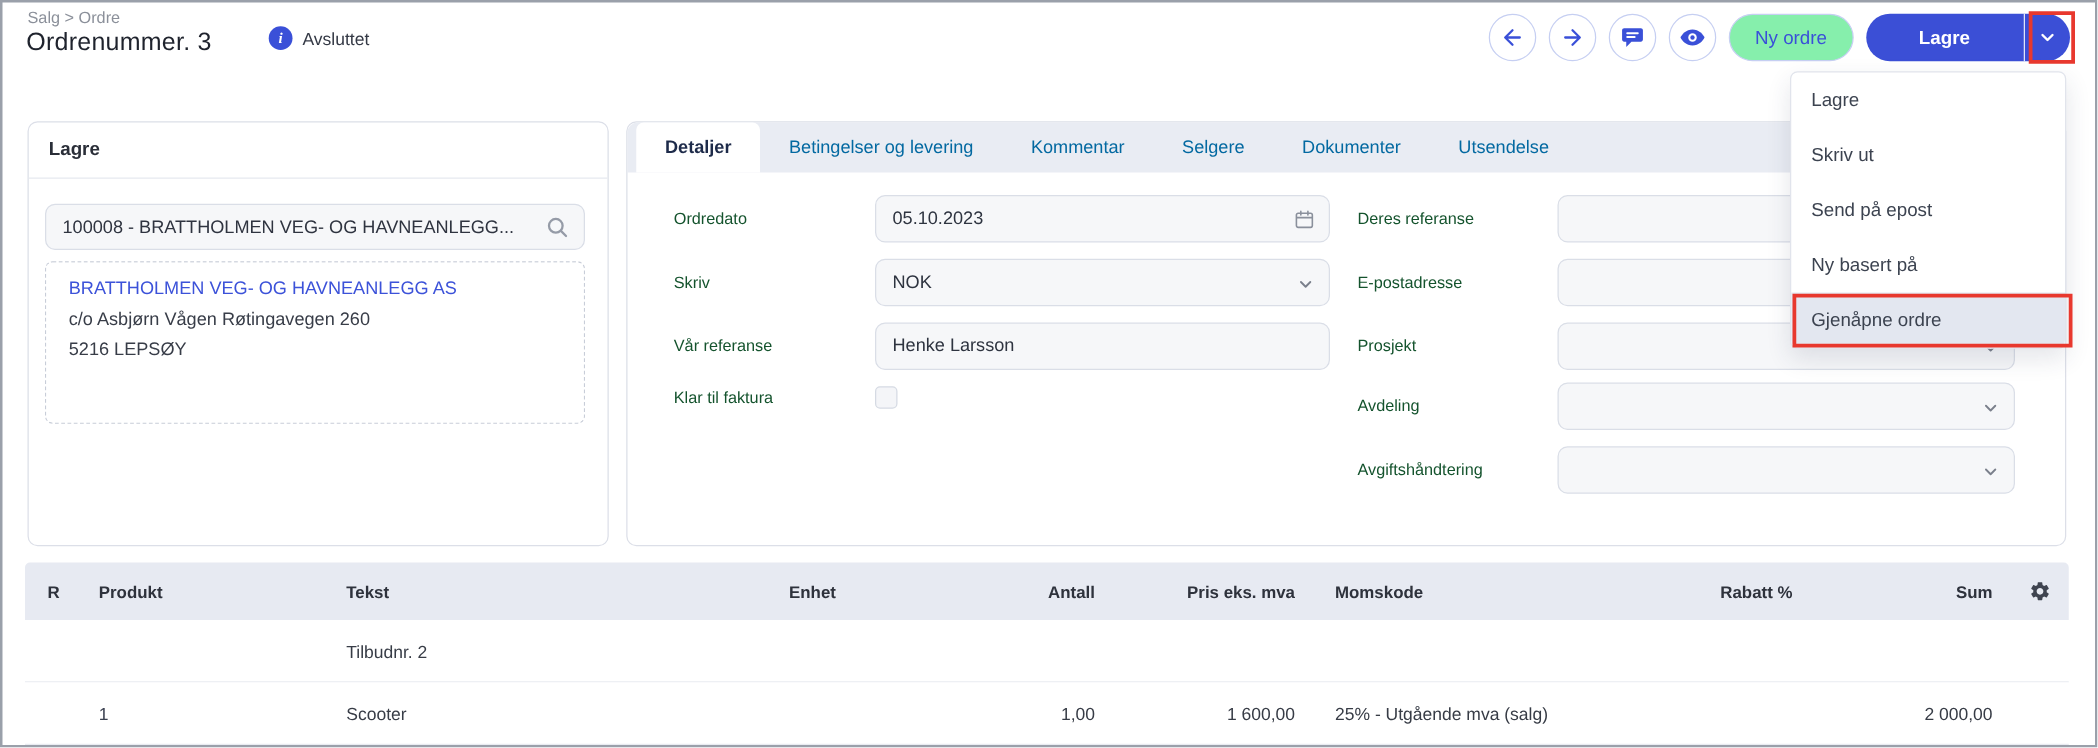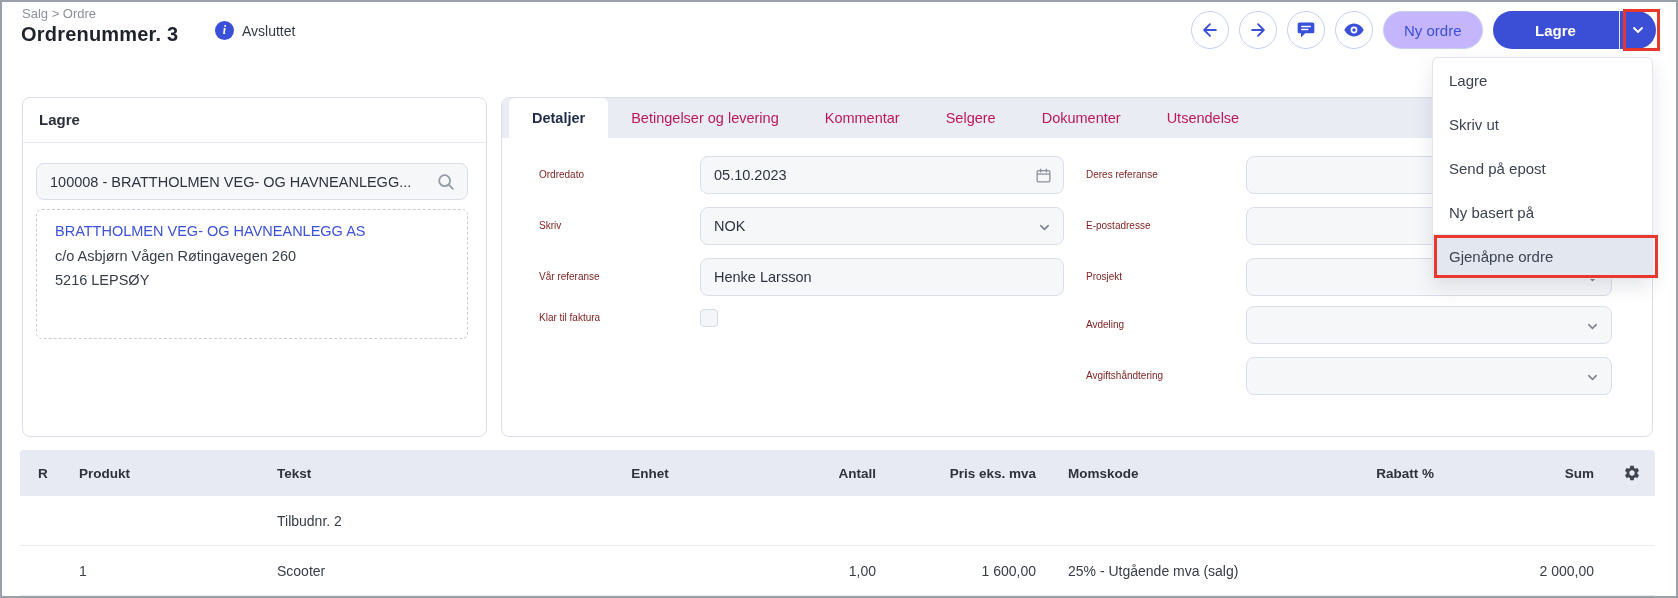--- a/index.html
+++ b/index.html
@@ -6,32 +6,32 @@
   html,body { background:#ffffff; }
   #app {
     position: relative; width: 1678px; height: 598px;
     background: #ffffff; overflow: hidden;
     font-family: "Liberation Sans", sans-serif;
     box-shadow: inset 0 0 0 2px #9aa0aa;
     color: #2e3440;
   }
   
   .breadcrumb { position:absolute; left:22px; top:6px; font-size:13px; color:#8b909a; }
-  .page-title { position:absolute; left:21px; top:23px; font-size:20px; font-weight:700; color:#1f232d; letter-spacing:.2px; }
+  .page-title { position:absolute; left:21px; top:23px; font-size:20px; font-weight:400; color:#1f232d; letter-spacing:.2px; }
   .status-wrap { position:absolute; left:215px; top:21px; display:flex; align-items:center; gap:8px; }
   .info-badge { width:19px; height:19px; border-radius:50%; background:#3a50d8; color:#fff;
     display:flex; align-items:center; justify-content:center; font-size:12px; font-weight:700;
     font-family:"Liberation Serif", serif; font-style:italic; }
   .status-text { font-size:14px; color:#343945; }
 
   
   .toolbar { position:absolute; left:1191px; top:11px; height:38px; display:flex; align-items:center; gap:10px; }
   .circle-btn { width:38px; height:38px; border-radius:50%; border:1.5px solid #c6cff2; background:#fff;
     display:flex; align-items:center; justify-content:center; cursor:pointer; flex:0 0 auto; }
-  .pill-btn { height:38px; padding:0 20px; border-radius:19px; border:1.5px solid #c6cff2; background:#c4b5fd;
+  .pill-btn { height:38px; padding:0 20px; border-radius:19px; border:1.5px solid #c6cff2; background:#86efac;
     color:#3a50d8; font-size:15px; font-weight:500; display:flex; align-items:center; cursor:pointer; }
   .save-split { position:relative; height:38px; width:163px; border-radius:19px; background:#3b4fd6;
     display:flex; align-items:center; cursor:pointer; }
   .save-label { width:126px; text-align:center; color:#fff; font-size:15px; font-weight:600; }
   .save-divider { width:1px; height:38px; background:rgba(255,255,255,.85); }
   .save-caret { width:36px; height:38px; display:flex; align-items:center; justify-content:center; }
   .red-box-caret { position:absolute; left:130px; top:-2px; width:37px; height:42px;
     border:3px solid #e8382e; pointer-events:none; }
 
   
@@ -53,24 +53,24 @@
     font-size:14.5px; color:#2f3440; cursor:text; }
   .cust-search .mag { position:absolute; right:11px; top:8px; }
   .cust-card { position:absolute; left:13px; top:111px; width:432px; height:130px;
     border:1.5px dashed #c8cdd8; border-radius:6px; padding:13px 18px; }
   .cust-name { font-size:14.5px; color:#3c52d9; margin-bottom:9px; cursor:pointer; }
   .cust-line { font-size:14.5px; color:#383d48; margin-bottom:8px; }
 
   .details-panel { left:501px; width:1152px; height:340px; }
   .tabstrip { position:absolute; left:0; top:0; right:0; height:40px; background:#e9ecf3;
     border-radius:8px 8px 0 0; display:flex; padding-left:7px; }
-  .tab { padding:0 23px; line-height:40px; font-size:14.5px; color:#be185d; cursor:pointer; white-space:nowrap; }
+  .tab { padding:0 23px; line-height:40px; font-size:14.5px; color:#0369a1; cursor:pointer; white-space:nowrap; }
   .tab.active { background:#fff; color:#1e2b4a; font-weight:600; border-radius:6px 6px 0 0; }
 
-  .fld-label { position:absolute; font-size:10px; color:#7f1d1d; height:38px; line-height:38px; }
+  .fld-label { position:absolute; font-size:13px; color:#14532d; height:38px; line-height:38px; }
   .fld { position:absolute; height:38px; background:#f6f7f9; border:1px solid #dadee7; border-radius:8px;
     display:flex; align-items:center; padding:0 34px 0 13px; font-size:14.5px; color:#2e3440; cursor:text; }
   .fld .r-icon { position:absolute; right:11px; top:10px; }
   .fld-l { left:198px; width:364px; }
   .fld-r { left:744px; width:366px; }
   .lab-l { left:37px; }
   .lab-r { left:584px; }
   .checkbox { position:absolute; left:198px; top:211px; width:18px; height:18px; background:#f4f5f8;
     border:1px solid #d5dae3; border-radius:4px; cursor:pointer; }
 

